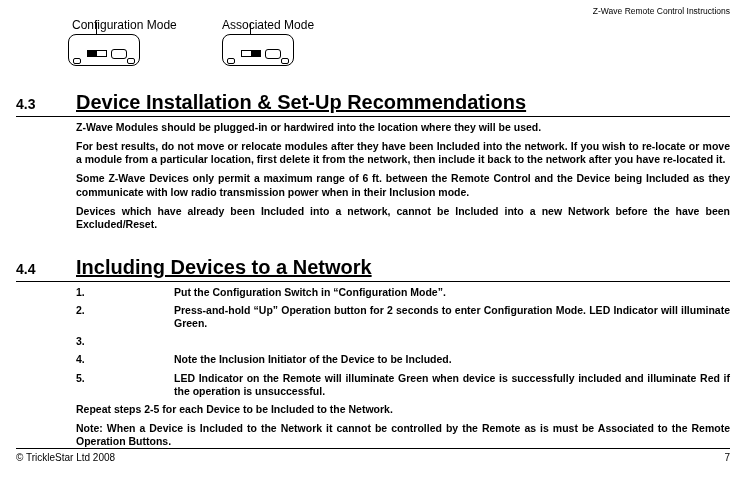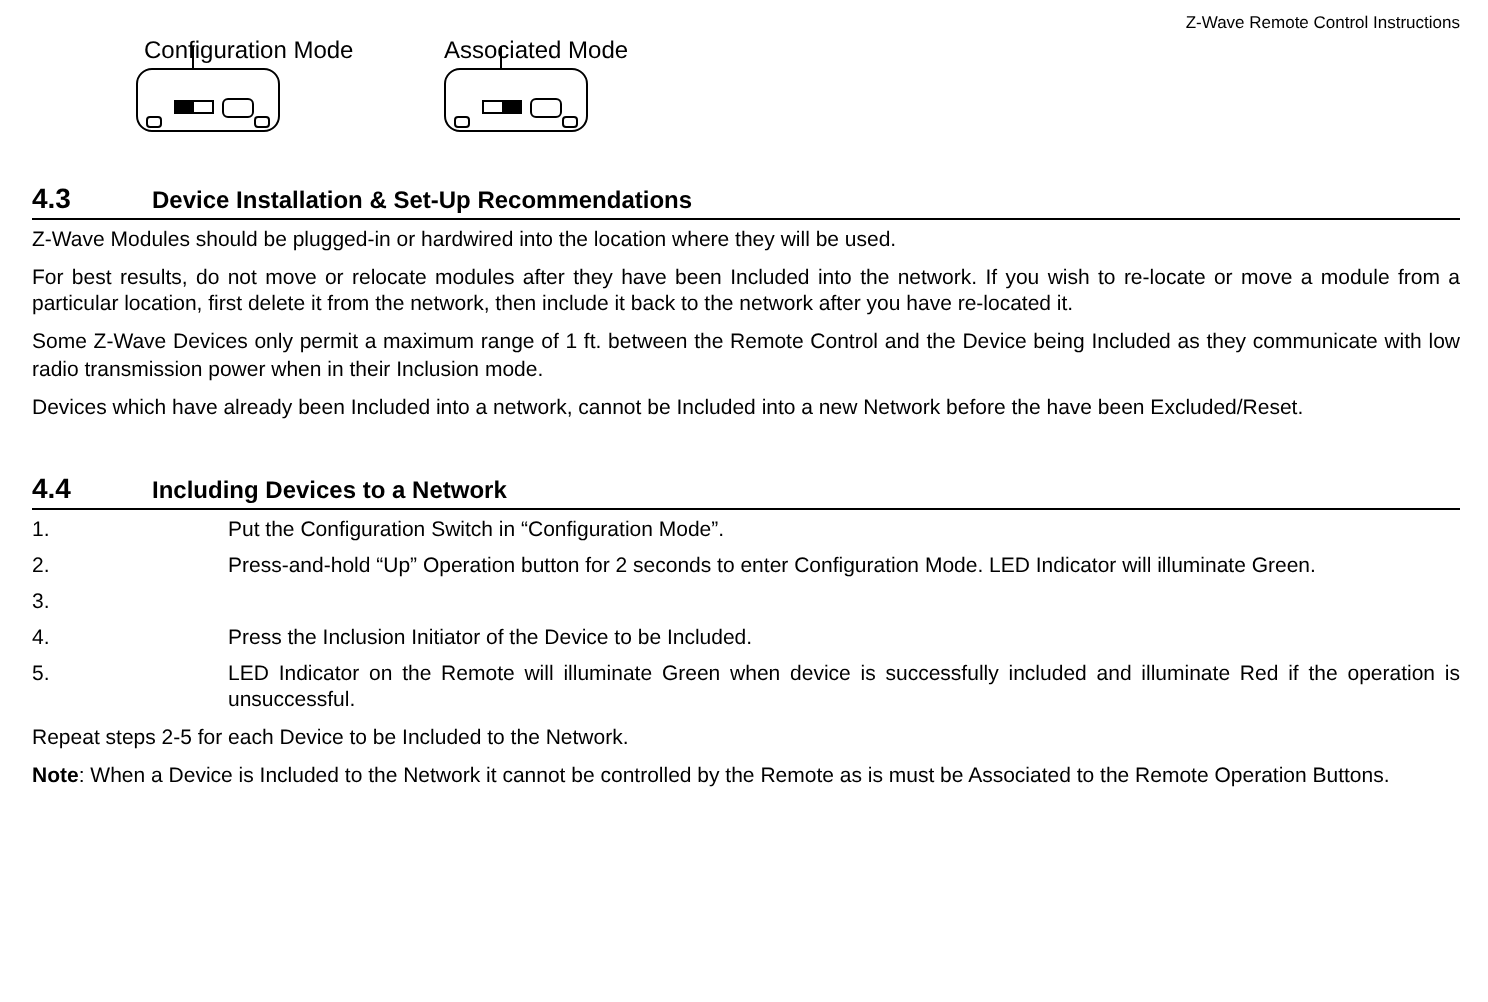--- a/index.html
+++ b/index.html
@@ -99,23 +99,26 @@
     padding-bottom: 2px;
   }
   .sec-num {
     font-weight: bold;
     font-size: 14px;
     width: 60px;
     flex-shrink: 0;
   }
   .sec-title {
     font-weight: bold;
-    font-size: 12px;
+    font-size: 20px;
+    text-decoration: underline;
   }
   .body-block {
+    margin-left: 60px;
+    font-weight: bold;
   }
   .para {
     margin-bottom: 6px;
     text-align: justify;
     line-height: 1.25;
   }
   .list-item {
     display: flex;
     margin-bottom: 5px;
     line-height: 1.25;
@@ -167,21 +170,21 @@
     </div>
   </div>
 
   <div class="sec-heading">
     <span class="sec-num">4.3</span>
     <span class="sec-title">Device Installation &amp; Set-Up Recommendations</span>
   </div>
   <div class="body-block">
     <div class="para">Z-Wave Modules should be plugged-in or hardwired into the location where they will be used.</div>
     <div class="para">For best results, do not move or relocate modules after they have been Included into the network. If you wish to re-locate or move a module from a particular location, first delete it from the network, then include it back to the network after you have re-located it.</div>
-    <div class="para">Some Z-Wave Devices only permit a maximum range of 1 ft. between the Remote Control and the Device being Included as they communicate with low radio transmission power when in their Inclusion mode.</div>
+    <div class="para">Some Z-Wave Devices only permit a maximum range of 6 ft. between the Remote Control and the Device being Included as they communicate with low radio transmission power when in their Inclusion mode.</div>
     <div class="para">Devices which have already been Included into a network, cannot be Included into a new Network before the have been Excluded/Reset.</div>
   </div>
 
   <div class="sec-heading">
     <span class="sec-num">4.4</span>
     <span class="sec-title">Including Devices to a Network</span>
   </div>
   <div class="body-block">
     <div class="list-item">
       <span class="list-num">1.</span>
@@ -189,25 +192,29 @@
     </div>
     <div class="list-item">
       <span class="list-num">2.</span>
       <span class="list-txt">Press-and-hold “Up” Operation button for 2 seconds to enter Configuration Mode. LED Indicator will illuminate Green.</span>
     </div>
     <div class="list-item">
       <span class="list-num">3.</span>
     </div>
     <div class="list-item">
       <span class="list-num">4.</span>
-      <span class="list-txt">Press the Inclusion Initiator of the Device to be Included.</span>
+      <span class="list-txt">Note the Inclusion Initiator of the Device to be Included.</span>
     </div>
     <div class="list-item">
       <span class="list-num">5.</span>
       <span class="list-txt">LED Indicator on the Remote will illuminate Green when device is successfully included and illuminate Red if the operation is unsuccessful.</span>
     </div>
     <div class="para">Repeat steps 2-5 for each Device to be Included to the Network.</div>
     <div class="note">
       <b>Note</b><span>: When a Device is Included to the Network it cannot be controlled by the Remote as is must be Associated to the Remote Operation Buttons.</span>
     </div>
   </div>
 
+  <div class="footer">
+    <span>© TrickleStar Ltd 2008</span>
+    <span>7</span>
+  </div>
 </div>
 
 </body></html>

